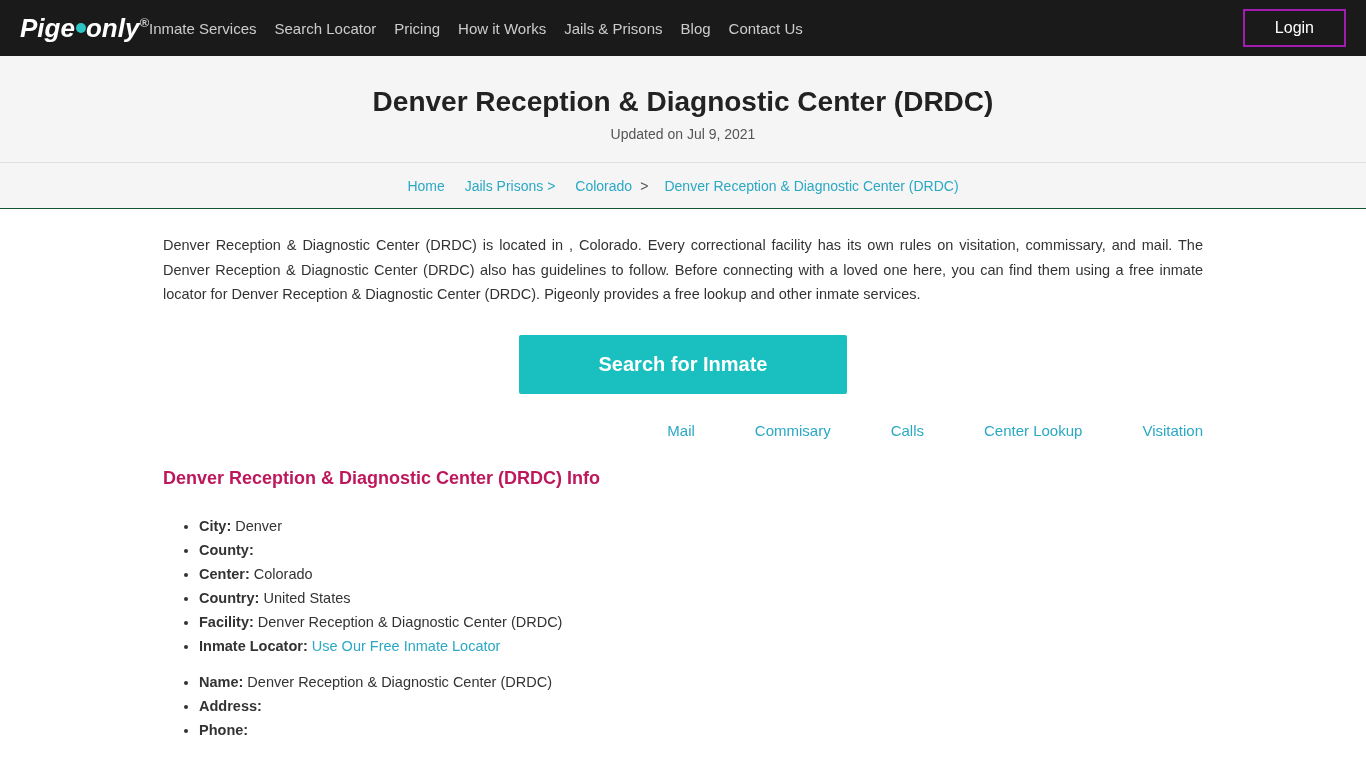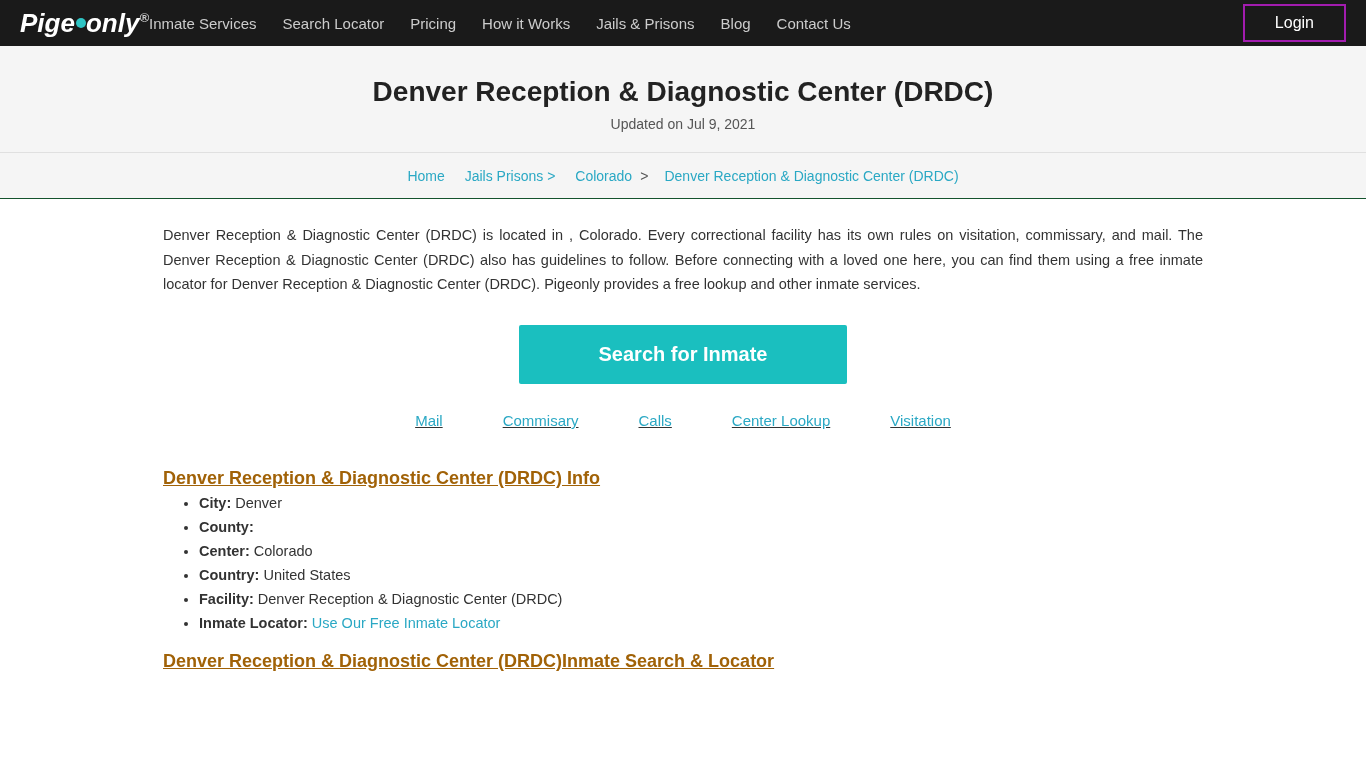--- a/index.html
+++ b/index.html
@@ -4,25 +4,25 @@
   <style>
     * { box-sizing: border-box; margin: 0; padding: 0; }
     body { font-family: Arial, sans-serif; font-size: 15px; color: #333; background: #fff; }
 
     
     nav {
       background: #1a1a1a;
       display: flex;
       align-items: center;
       padding: 0 20px;
-      height: 46px;
+      height: 56px;
     }
     .nav-links {
       display: flex;
-      gap: 26px;
+      gap: 18px;
       flex: 1;
       align-items: center;
     }
     .nav-links a {
       color: #ccc;
       text-decoration: none;
       font-size: 15px;
       white-space: nowrap;
     }
     .nav-login-btn {
@@ -99,41 +99,39 @@
       padding: 18px 80px;
       font-size: 20px;
       font-weight: bold;
       cursor: pointer;
       border-radius: 2px;
     }
 
     
     .tabs {
       display: flex;
-      justify-content: center;
+      justify-content: flex-end;
       gap: 60px;
-      margin-bottom: 35px;
+      margin-bottom: 25px;
       border-bottom: none;
-      text-decoration: underline;
     }
     .tab-item {
       color: #2aa8c4;
       text-decoration: none;
       font-size: 15px;
       cursor: pointer;
       padding-bottom: 4px;
     }
 
     
     .section-heading {
       font-size: 18px;
       font-weight: bold;
-      text-decoration: underline;
-      margin-bottom: 6px;
-      color: #a16207;
+      margin-bottom: 29px;
+      color: #be185d;
     }
 
     
     .info-list {
       list-style: disc;
       padding-left: 36px;
       margin-bottom: 20px;
     }
     .info-list li {
       margin-bottom: 8px;
@@ -245,18 +243,32 @@
         <span class="label">Facility:</span>
         <span> Denver Reception &amp; Diagnostic Center (DRDC)</span>
       </li>
       <li>
         <span class="label">Inmate Locator:</span>
         <a href="#">Use Our Free Inmate Locator</a>
       </li>
     </ul>
   </div>
 
+  <div style="margin-bottom: 30px;">
+    <ul class="info-list">
+      <li>
+        <span class="label">Name:</span>
+        <span> Denver Reception &amp; Diagnostic Center (DRDC)</span>
+      </li>
+      <li>
+        <span class="label">Address:</span>
+      </li>
+      <li>
+        <span class="label">Phone:</span>
+      </li>
+    </ul>
+  </div>
 
   <div class="bottom-section">
     <h2 class="section-heading">Denver Reception &amp; Diagnostic Center (DRDC)Inmate Search &amp; Locator</h2>
   </div>
 
 </div>
 
 </body></html>

